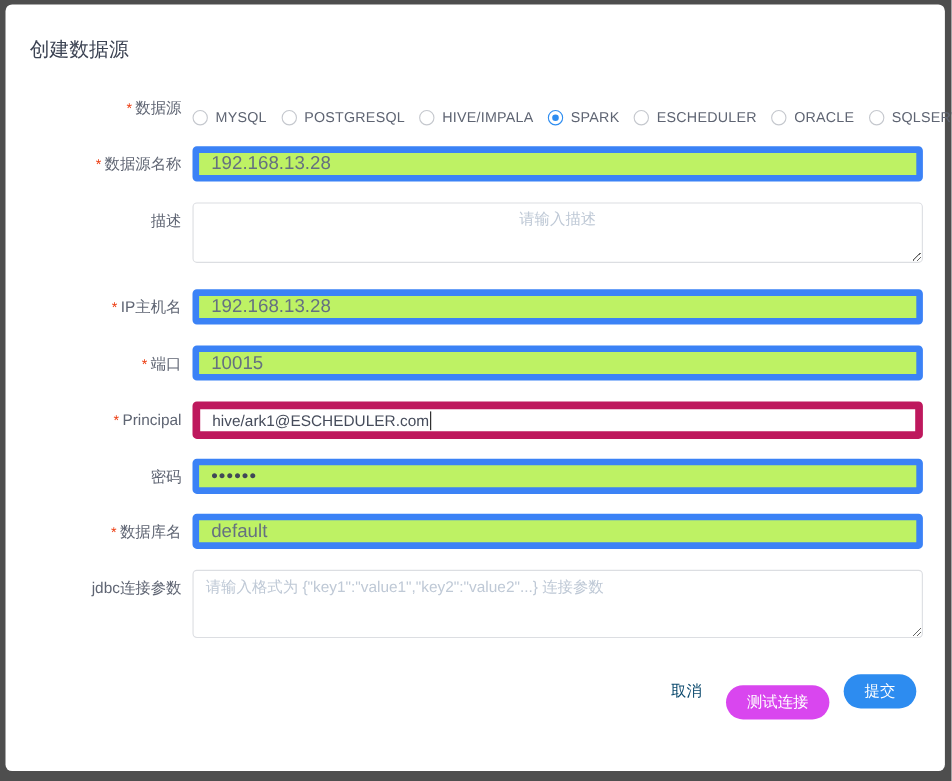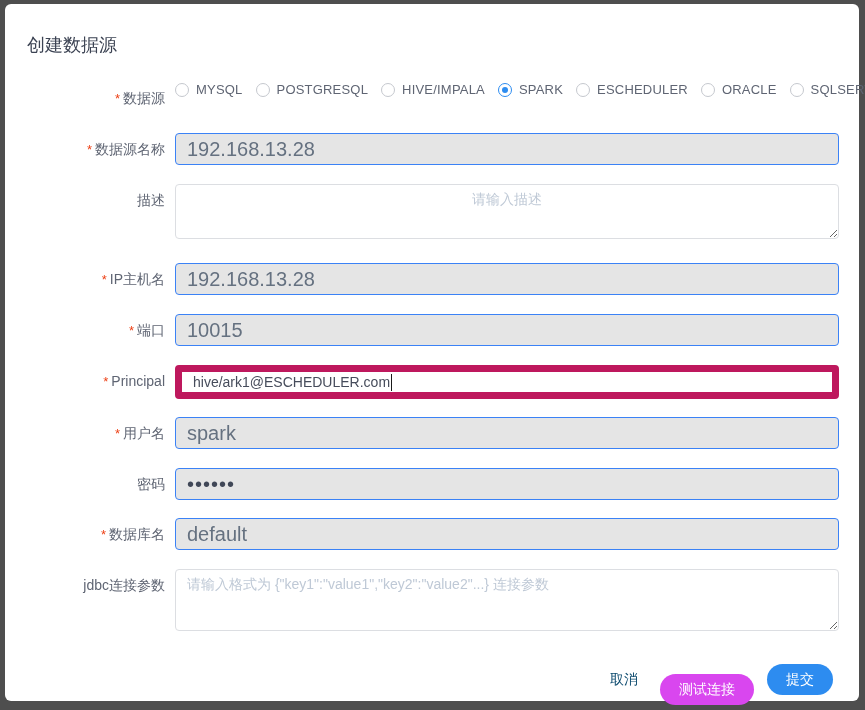--- a/index.html
+++ b/index.html
@@ -32,41 +32,41 @@
     padding-right:10px;
     font-size:14px;
     color:#5f6573;
     line-height:32px;
     white-space:nowrap;
   }
   .star { color:#ed3f14; margin-right:3px; font-size:13px; }
   .row-control { flex:1 1 auto; min-width:0; }
 
   
-  .radio-group { display:flex; align-items:flex-start; height:32px; flex-wrap:nowrap; }
+  .radio-group { display:flex; align-items:flex-end; height:32px; flex-wrap:nowrap; }
   .radio-option { display:inline-flex; align-items:center; margin-right:13px; cursor:pointer; }
   .radio-option:last-child { margin-right:0; }
   .radio-circle {
     width:14px; height:14px; flex:none;
     border:1px solid #c5c8ce; border-radius:50%;
     background:#fff; margin-right:7px; position:relative;
   }
   .radio-option.checked .radio-circle { border-color:#2d8cf0; }
   .radio-option.checked .radio-circle::after {
     content:""; position:absolute; left:3px; top:3px;
     width:6px; height:6px; border-radius:50%; background:#2d8cf0;
   }
   .radio-label { font-size:13px; color:#5f6573; white-space:nowrap; letter-spacing:.2px; }
 
   
   .text-input {
     width:100%; height:32px;
-    border:1px solid #3b82f6; border-radius:4px;
-    padding:0 11px; font-size:20px; color:#657180;
-    outline:none; background:#e5e5e5;
+    border:6px solid #3b82f6; border-radius:4px;
+    padding:0 11px; font-size:17px; color:#657180;
+    outline:none; background:#bef264;
     font-family:inherit;
   }
   .area-input {
     width:100%;
     border:1px solid #dcdee2; border-radius:4px;
     padding:6px 11px; font-size:14px; color:#657180;
     outline:none; background:#fff; resize:vertical; display:block;
     font-family:inherit;
   }
   .area-desc { height:55px;text-align:center; }
@@ -185,28 +185,20 @@
       <span class="star">*</span><span>Principal</span>
     </div>
     <div class="row-control">
       <div class="fake-input focused" role="textbox">
         <span>hive/ark1@ESCHEDULER.com</span>
         <span class="caret"></span>
       </div>
     </div>
   </div>
 
-  <div class="form-row">
-    <div class="row-label">
-      <span class="star">*</span><span>用户名</span>
-    </div>
-    <div class="row-control">
-      <input class="text-input" type="text" value="spark" style="">
-    </div>
-  </div>
 
   <div class="form-row">
     <div class="row-label">
       <span>密码</span>
     </div>
     <div class="row-control">
       <input class="text-input" type="text" style="color: rgb(64, 71, 87); letter-spacing: 1px;" value="••••••">
     </div>
   </div>
 

